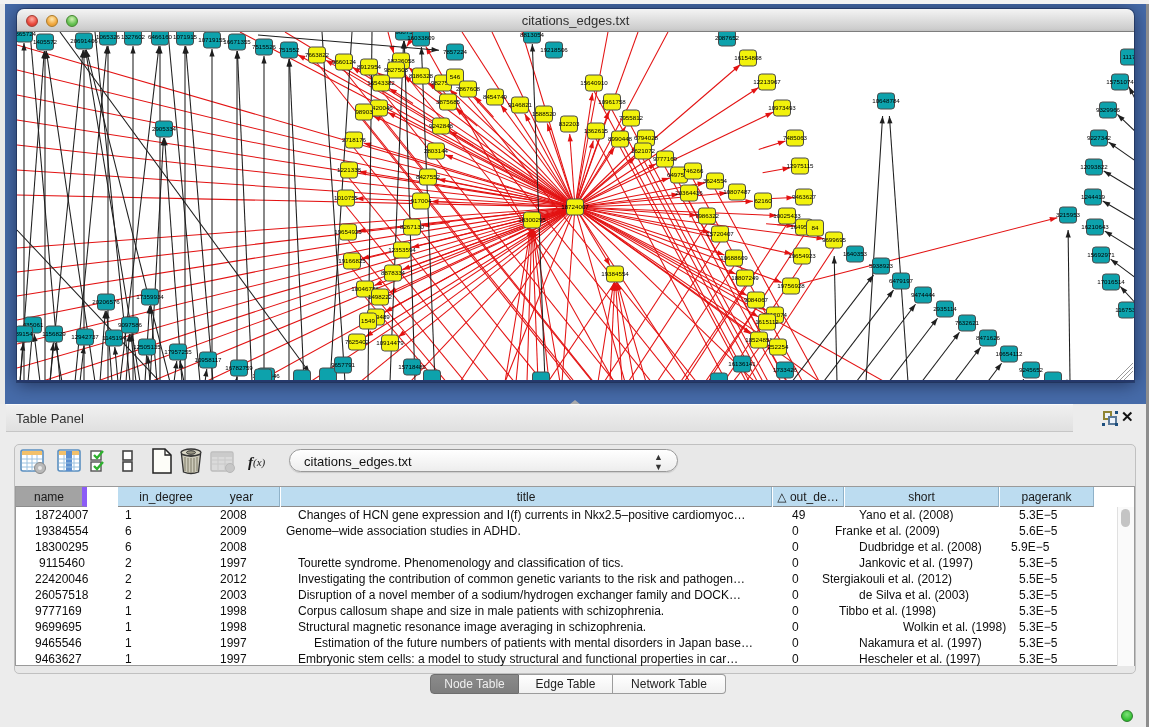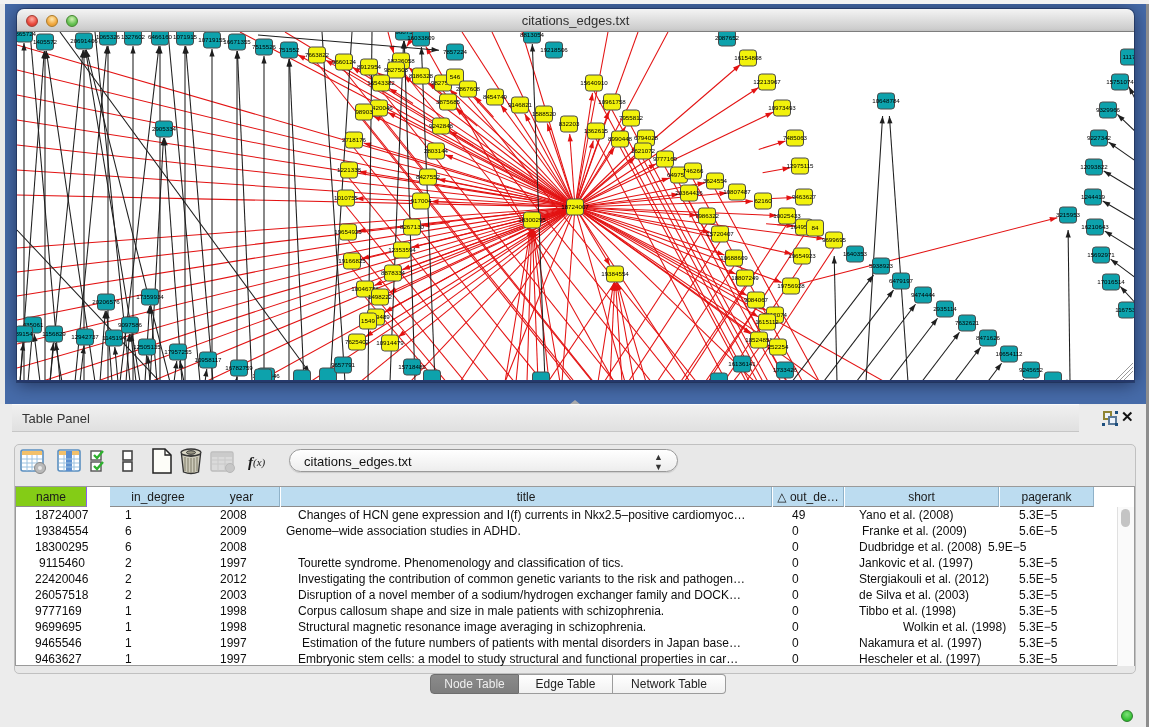--- a/index.html
+++ b/index.html
@@ -16,21 +16,21 @@
  box-shadow:0 2px 18px rgba(0,0,20,.55), 0 0 0 1px rgba(10,20,50,.35)}
 #titlebar{left:17px;top:9px;width:1117px;height:23px;border-radius:7px 7px 0 0;
  background:linear-gradient(#f4f4f4,#cdcdcd 90%,#c2c2c2);border-bottom:1px solid #7e7e7e}
 #title{left:17px;top:13px;width:1117px;text-align:center;font-size:13px;color:#303030}
 .tl{top:15px;width:12px;height:12px;border-radius:50%}
 #tl1{left:26px;background:radial-gradient(circle at 50% 32%,#ffb0a6,#e8473a 60%,#cf3a2e);border:1px solid #a53a31}
 #tl2{left:46px;background:radial-gradient(circle at 50% 32%,#ffe9b0,#f0a73e 60%,#dd9833);border:1px solid #ad7b27}
 #tl3{left:66px;background:radial-gradient(circle at 50% 32%,#d2f0b4,#64c151 60%,#55ae44);border:1px solid #44862f}
 #canvas{left:17px;top:32px;width:1117px;height:350px;background:#fff;border-bottom:2px solid #25386b;overflow:hidden}
 
-#phdr{left:12px;top:404px;width:1067px;height:28px;background:linear-gradient(#f0f0f0,#e0e0e0);
+#phdr{left:6px;top:404px;width:1067px;height:28px;background:linear-gradient(#f0f0f0,#e0e0e0);
  border-top:1px solid #fbfbfb;border-bottom:1px solid #c6c6c6}
 #phdr span{position:absolute;left:10px;top:6px;font-size:13px;color:#333}
 #pclose{left:1121px;top:408px;font-size:15px;font-weight:bold;color:#111}
 #collapse{left:570px;top:400px;width:0;height:0;border-left:5px solid transparent;border-right:5px solid transparent;border-bottom:4px solid #aaa}
 #container{left:14px;top:444px;width:1122px;height:230px;background:#e8e8e8;border:1px solid #c0c0c0;border-radius:5px}
 
 #combo{left:289px;top:449px;width:389px;height:23px;border:1px solid #999;border-radius:12px;
  background:linear-gradient(#ffffff,#ededed);box-shadow:0 1px 1px rgba(0,0,0,.12)}
 #combo span{position:absolute;left:14px;top:4px;font-size:13px;color:#111}
 #combo .st{left:auto;right:14px;top:2px;font-size:9px;color:#333;letter-spacing:0}
@@ -798,103 +798,103 @@
  </g>
 
  <text x="228" y="19" font-family="Liberation Serif,serif" font-style="italic" font-weight="bold" font-size="15" fill="#1c1c1c">f</text>
  <text x="233" y="18" font-family="Liberation Serif,serif" font-style="italic" font-size="11" fill="#1c1c1c">(x)</text>
 </svg>
 <div class="abs" id="combo">
       <span>citations_edges.txt</span>
       <span class="st">▲<br>▼</span>
     </div>
 <div class="abs" id="tbl"></div>
-<div class="abs hc" style="left:16px;width:71px;background:#84cc16;border-right:1px solid #8b5cf6">name</div>
-<div class="abs hc" style="left:110px;width:97px">in_degree</div>
+<div class="abs hc" style="left:16px;width:71px;background:#a3a3a3;border-right:5px solid #8b5cf6">name</div>
+<div class="abs hc" style="left:118px;width:97px">in_degree</div>
 <div class="abs hc" style="left:204px;width:76px">year</div>
 <div class="abs hc" style="left:281px;width:491px">title</div>
 <div class="abs hc" style="left:773px;width:71px">△ out_de…</div>
 <div class="abs hc" style="left:845px;width:154px">short</div>
 <div class="abs hc" style="left:1000px;width:94px">pagerank</div>
 <div class="row" style="top:507px">
 <span style="left:20px">18724007</span>
       <span style="left:110px">1</span>
       <span style="left:205px">2008</span>
 <span style="left:283px">Changes of HCN gene expression and I(f) currents in Nkx2.5–positive cardiomyoc…</span>
       <span style="left:777px">49</span>
 <span class="ctr" style="left:844px;width:155px">Yano et al. (2008)</span>
       <span style="left:1004px">5.3E−5</span>
     </div>
 <div class="row" style="top:523px">
 <span style="left:20px">19384554</span>
       <span style="left:110px">6</span>
       <span style="left:205px">2009</span>
 <span style="left:271px">Genome–wide association studies in ADHD.</span>
       <span style="left:777px">0</span>
-<span class="ctr" style="left:847px;width:155px">Franke et al. (2009)</span>
+<span class="ctr" style="left:820px;width:155px">Franke et al. (2009)</span>
       <span style="left:1004px">5.6E−5</span>
     </div>
 <div class="row" style="top:539px">
 <span style="left:20px">18300295</span>
       <span style="left:110px">6</span>
       <span style="left:205px">2008</span>
       <span style="left:777px">0</span>
 <span class="ctr" style="left:844px;width:155px">Dudbridge et al. (2008)</span>
-      <span style="left:973px">5.9E−5</span>
+      <span style="left:996px">5.9E−5</span>
     </div>
 <div class="row" style="top:555px">
 <span style="left:24px">9115460</span>
       <span style="left:110px">2</span>
       <span style="left:205px">1997</span>
 <span style="left:283px">Tourette syndrome. Phenomenology and classification of tics.</span>
       <span style="left:777px">0</span>
 <span class="ctr" style="left:844px;width:155px">Jankovic et al. (1997)</span>
       <span style="left:1004px">5.3E−5</span>
     </div>
 <div class="row" style="top:571px">
 <span style="left:20px">22420046</span>
       <span style="left:110px">2</span>
       <span style="left:205px">2012</span>
 <span style="left:283px">Investigating the contribution of common genetic variants to the risk and pathogen…</span>
       <span style="left:777px">0</span>
-<span class="ctr" style="left:844px;width:155px">Stergiakouli et al. (2012)</span>
+<span class="ctr" style="left:807px;width:155px">Stergiakouli et al. (2012)</span>
       <span style="left:1004px">5.5E−5</span>
     </div>
 <div class="row" style="top:587px">
 <span style="left:20px">26057518</span>
       <span style="left:110px">2</span>
       <span style="left:205px">2003</span>
 <span style="left:283px">Disruption of a novel member of a sodium/hydrogen exchanger family and DOCK…</span>
       <span style="left:777px">0</span>
 <span class="ctr" style="left:844px;width:155px">de Silva et al. (2003)</span>
       <span style="left:1004px">5.3E−5</span>
     </div>
 <div class="row" style="top:603px">
 <span style="left:20px">9777169</span>
       <span style="left:110px">1</span>
       <span style="left:205px">1998</span>
 <span style="left:283px">Corpus callosum shape and size in male patients with schizophrenia.</span>
       <span style="left:777px">0</span>
-<span class="ctr" style="left:844px;width:155px">Tibbo et al. (1998)</span>
+<span class="ctr" style="left:824px;width:155px">Tibbo et al. (1998)</span>
       <span style="left:1004px">5.3E−5</span>
     </div>
 <div class="row" style="top:619px">
 <span style="left:20px">9699695</span>
       <span style="left:110px">1</span>
       <span style="left:205px">1998</span>
 <span style="left:283px">Structural magnetic resonance image averaging in schizophrenia.</span>
       <span style="left:777px">0</span>
 <span class="ctr" style="left:888px;width:155px">Wolkin et al. (1998)</span>
       <span style="left:1004px">5.3E−5</span>
     </div>
 <div class="row" style="top:635px">
 <span style="left:20px">9465546</span>
       <span style="left:110px">1</span>
       <span style="left:205px">1997</span>
-<span style="left:287px">Estimation of the future numbers of patients with mental disorders in Japan base…</span>
+<span style="left:299px">Estimation of the future numbers of patients with mental disorders in Japan base…</span>
       <span style="left:777px">0</span>
 <span class="ctr" style="left:844px;width:155px">Nakamura et al. (1997)</span>
       <span style="left:1004px">5.3E−5</span>
     </div>
 <div class="row" style="top:651px">
 <span style="left:20px">9463627</span>
       <span style="left:110px">1</span>
       <span style="left:205px">1997</span>
 <span style="left:283px">Embryonic stem cells: a model to study structural and functional properties in car…</span>
       <span style="left:777px">0</span>

